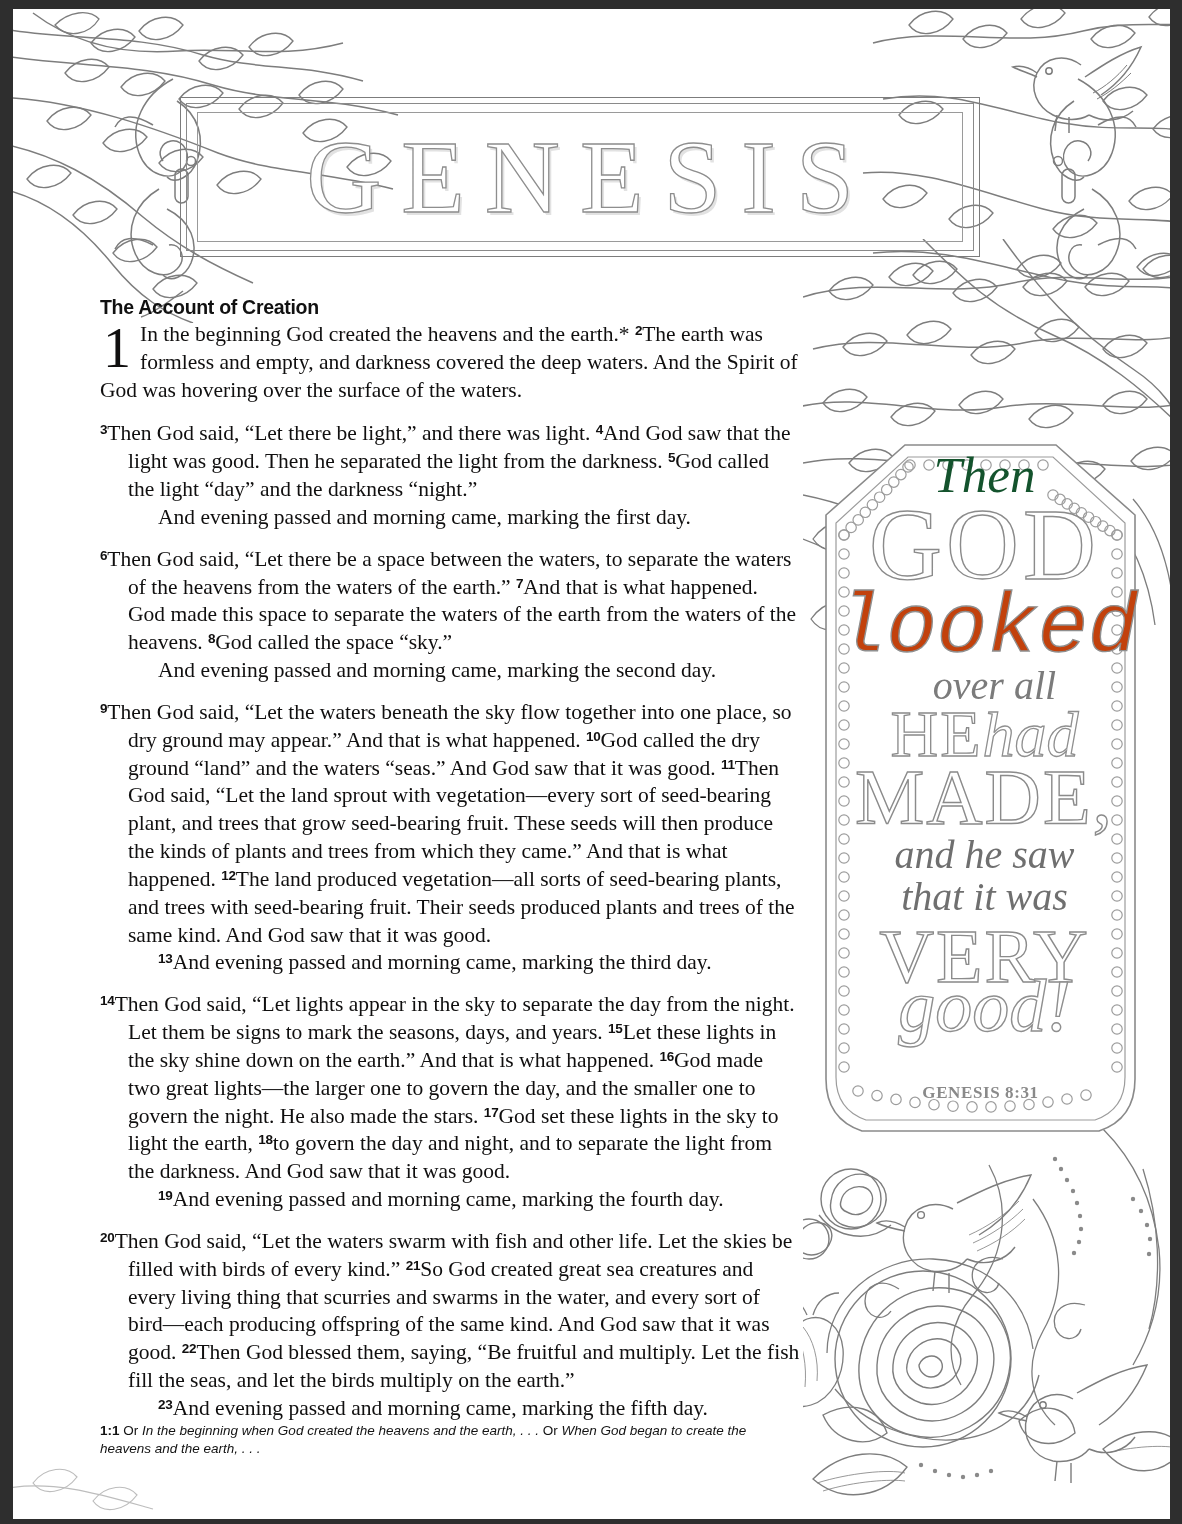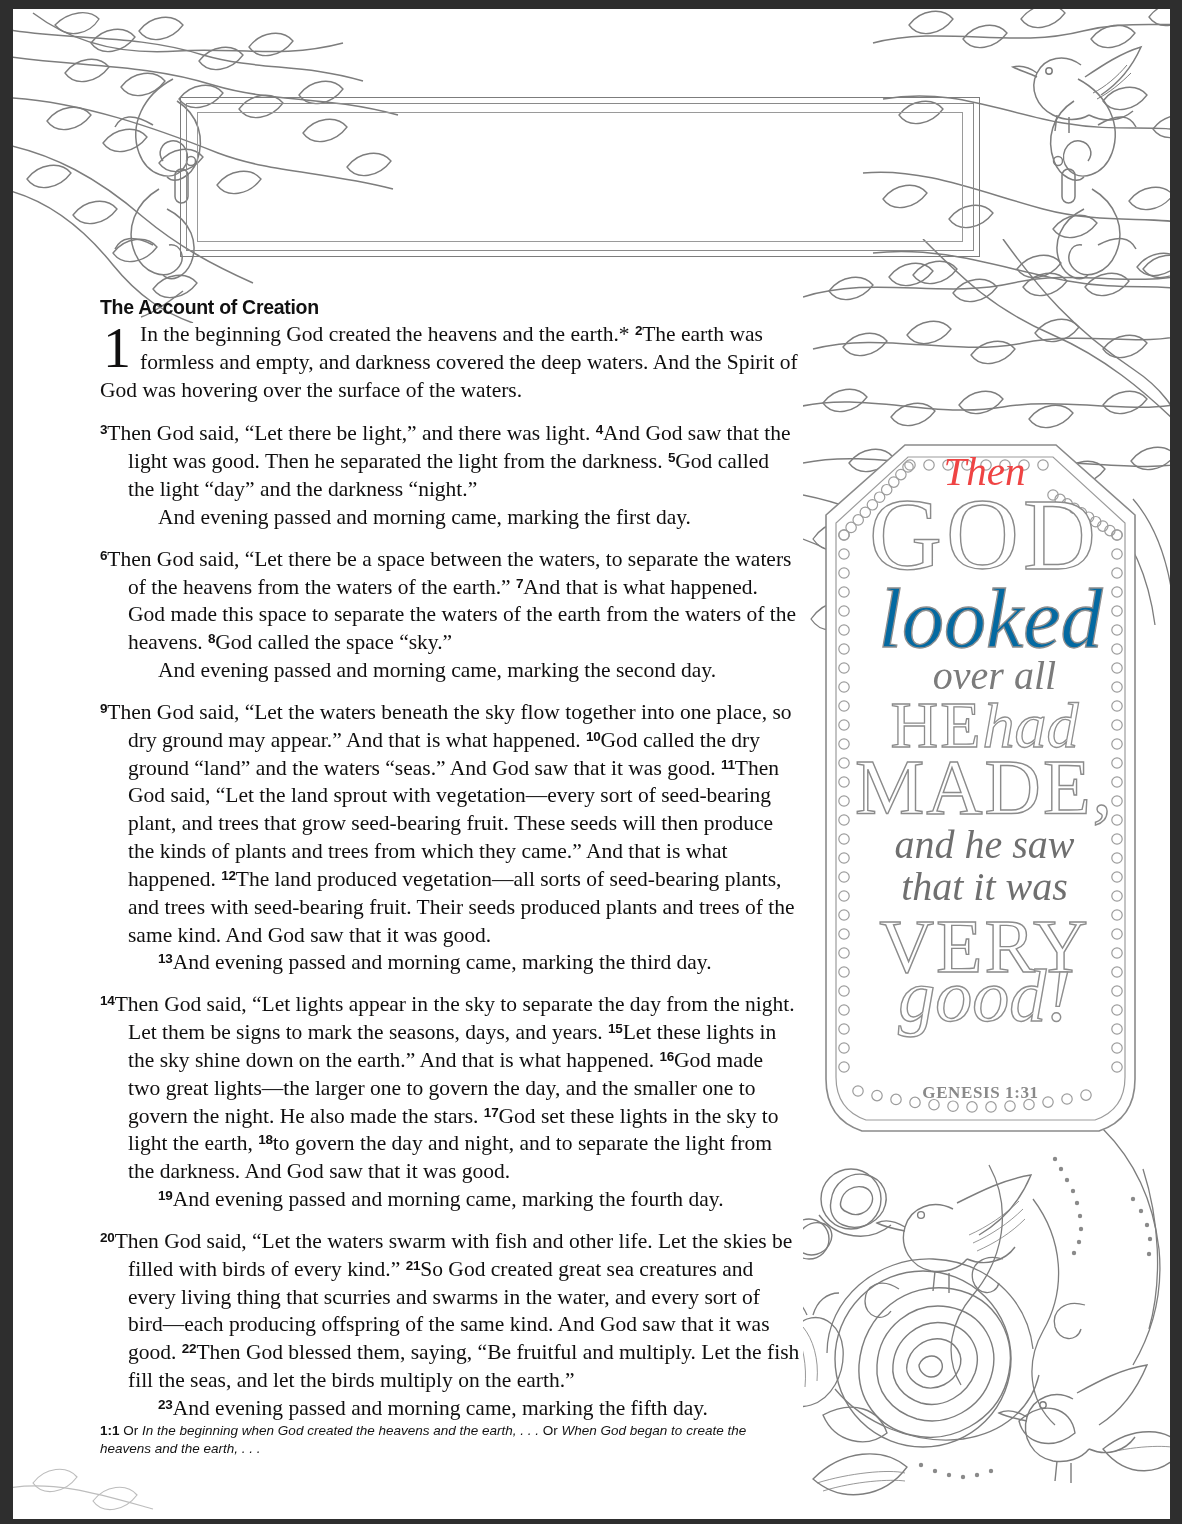--- a/index.html
+++ b/index.html
@@ -128,39 +128,38 @@
   }
   .panel .verse{
     position:absolute;
     left:18px; right:10px; top:12px;
     text-align:center;
     color:#6f6f6f;
   }
   .ln{display:block;line-height:0.98;white-space:nowrap;}
   .ln-then{
     font-family:"Liberation Serif", serif;
-    font-style:italic;font-size:41px;
+    font-style:italic;font-size:51px;
     margin-bottom:-2px;
-    color:#ef4444;
+    color:#14532d;
   }
   .ln-god{
     font-family:"Liberation Serif", serif;
     font-size:101px; letter-spacing:4px;
     color:#ffffff;
     -webkit-text-stroke:1.4px #8b8b8b;
     line-height:0.92;
   }
   .ln-looked{
-    font-family:Liberation Serif, serif;
+    font-family:Liberation Mono, monospace;
     font-style:italic;font-size:84px;
-    color:#0369a1;
+    color:#c2410c;
     -webkit-text-stroke:1.4px #8f8f8f;
     line-height:0.98;
     margin-top:-4px;
-    margin-left:12px;
   }
   .ln-overall{
     font-family:"Liberation Serif", serif;
     font-style:italic;font-size:40px;
     color:#7b7b7b;
     margin-top:-4px;
     padding-left:20px;
   }
   .row-mixed{
     display:block;
@@ -474,20 +473,21 @@
       <path d="M-10 80 C40 70 90 86 140 100"></path>
       <path d="M20 74 C32 58 54 56 64 68 C52 84 30 88 20 74Z"></path>
       <path d="M80 92 C92 76 114 74 124 86 C112 102 90 106 80 92Z"></path>
     </svg>
   </div>
 
   <div class="banner">
     <div class="frame-outer"></div>
     <div class="frame-mid"></div>
     <div class="frame-inner"></div>
+    <div class="title">GENESIS</div>
   </div>
 
   <div class="column">
     <div class="heading">The Account of Creation</div>
     <div id="paragraphs">
         <div class="para first"><span class="dropcap">1</span>In the beginning God created the heavens and the earth.* <span class="vn">2</span>The earth was formless and empty, and darkness covered the deep waters. And the Spirit of God was hovering over the surface of the waters.</div>
         <div class="para"><span class="vn">3</span>Then God said, “Let there be light,” and there was light. <span class="vn">4</span>And God saw that the light was good. Then he separated the light from the darkness. <span class="vn">5</span>God called the light “day” and the darkness “night.”<span class="daybreak">And evening passed and morning came, marking the first day.</span></div>
         <div class="para"><span class="vn">6</span>Then God said, “Let there be a space between the waters, to separate the waters of the heavens from the waters of the earth.” <span class="vn">7</span>And that is what happened. God made this space to separate the waters of the earth from the waters of the heavens. <span class="vn">8</span>God called the space “sky.”<span class="daybreak">And evening passed and morning came, marking the second day.</span></div>
         <div class="para"><span class="vn">9</span>Then God said, “Let the waters beneath the sky flow together into one place, so dry ground may appear.” And that is what happened. <span class="vn">10</span>God called the dry ground “land” and the waters “seas.” And God saw that it was good. <span class="vn">11</span>Then God said, “Let the land sprout with vegetation—every sort of seed-bearing plant, and trees that grow seed-bearing fruit. These seeds will then produce the kinds of plants and trees from which they came.” And that is what happened. <span class="vn">12</span>The land produced vegetation—all sorts of seed-bearing plants, and trees with seed-bearing fruit. Their seeds produced plants and trees of the same kind. And God saw that it was good.<span class="daybreak"><span class="vn">13</span>And evening passed and morning came, marking the third day.</span></div>
         <div class="para"><span class="vn">14</span>Then God said, “Let lights appear in the sky to separate the day from the night. Let them be signs to mark the seasons, days, and years. <span class="vn">15</span>Let these lights in the sky shine down on the earth.” And that is what happened. <span class="vn">16</span>God made two great lights—the larger one to govern the day, and the smaller one to govern the night. He also made the stars. <span class="vn">17</span>God set these lights in the sky to light the earth, <span class="vn">18</span>to govern the day and night, and to separate the light from the darkness. And God saw that it was good.<span class="daybreak"><span class="vn">19</span>And evening passed and morning came, marking the fourth day.</span></div>
@@ -614,16 +614,16 @@
       <span class="row-mixed">
         <span class="ln-he">HE</span><span class="ln-had">had</span>
       </span>
       <span class="ln-made">MADE,</span>
       <span class="ln ln-andhesaw">and he saw</span>
       <span class="ln ln-thatitwas">that it was</span>
       <span class="ln-very">VERY</span>
       <span class="ln-good">good!</span>
     </div>
 
-    <div class="ref">GENESIS 1:31</div>
+    <div class="ref">GENESIS 8:31</div>
   </div>
 
 </div>
 
 </body></html>

